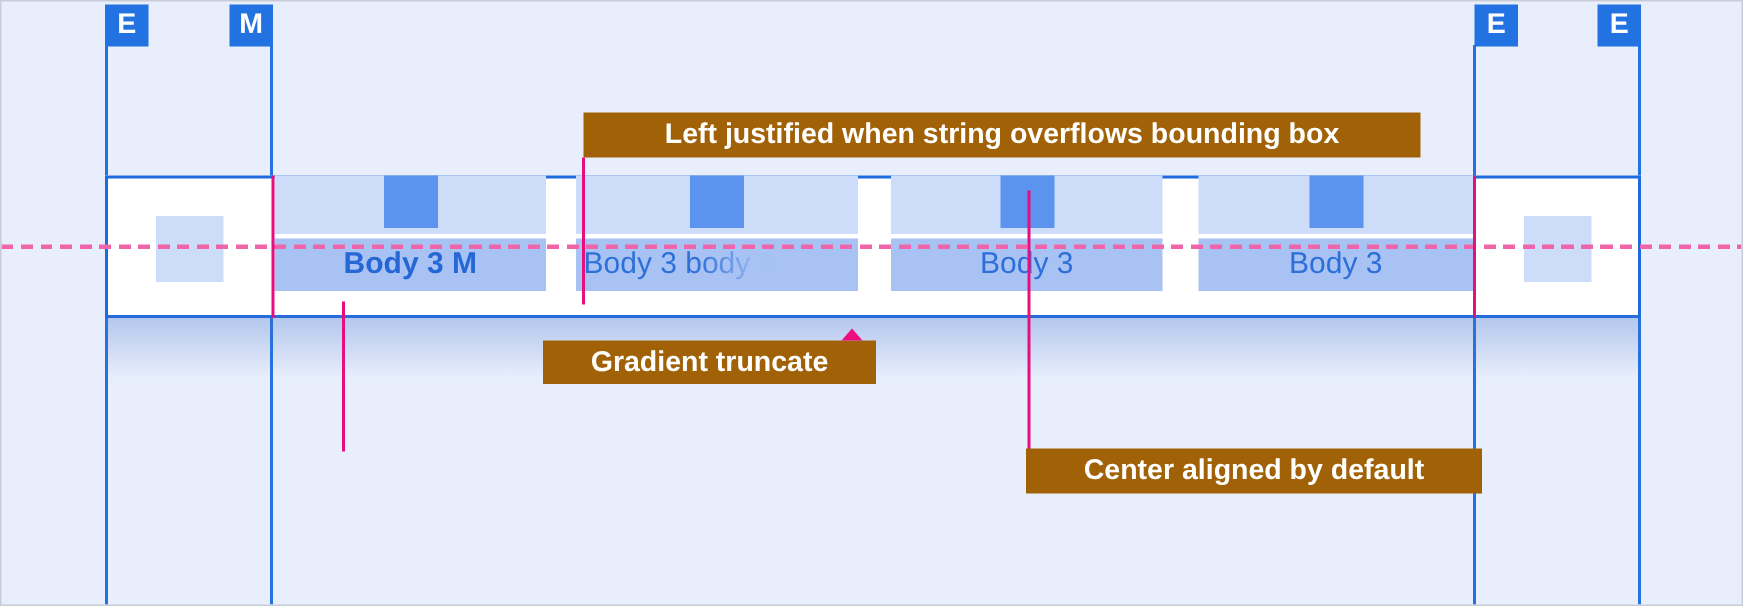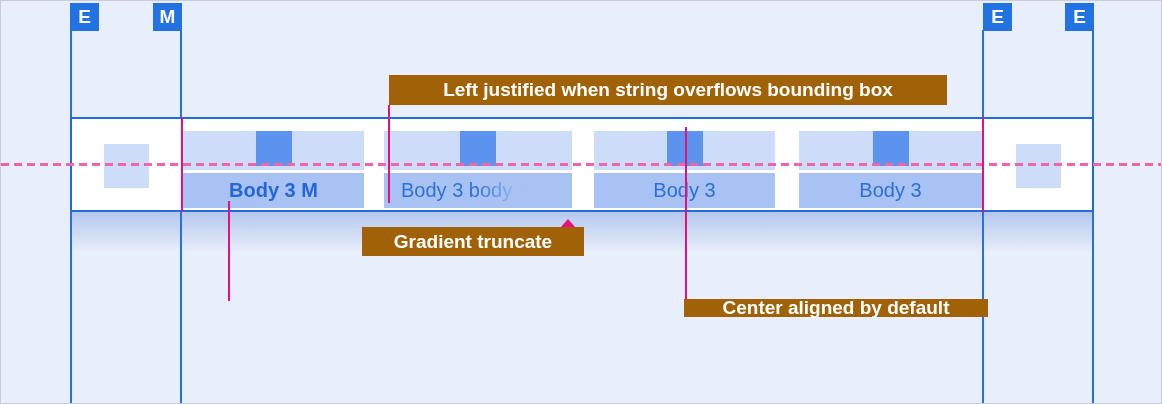--- a/index.html
+++ b/index.html
@@ -31,41 +31,41 @@
   }
   .bar::after {
     content:""; position:absolute; left:-2px; right:-2px; top:100%; height:42px;
     background:linear-gradient(180deg, rgba(60,110,205,0.32), rgba(60,110,205,0));
   }
   
   .sq { position:absolute; top:143px; width:45px; height:44px; background:#CDDCF8; z-index:3; }
   .sq.left  { left:103px; }
   .sq.right { left:1015px; }
   
-  .tab { position:absolute; top:130px; height:77px; z-index:3; }
+  .tab { position:absolute; top:116px; height:77px; z-index:3; }
   .tab.t1 { left:182px; width:181px; }
   .tab.t2 { left:383px; width:188px; }
   .tab.t3 { left:593px; width:181px; }
   .tab.t4 { left:798px; width:183px; }
   .band-top { position:absolute; left:0; top:0; width:100%; height:39px; background:#CDDCF8; }
   .tab-icon {
     position:absolute; top:0; left:50%; margin-left:-18px;
     width:36px; height:35px; background:#5B93EE; z-index:5;
   }
   .band-bottom {
     position:absolute; left:0; top:42px; width:100%; height:35px; background:#A9C2F4;
     display:flex; align-items:center; justify-content:center;
     font-size:20px; color:#2C6FD9; overflow:hidden; white-space:nowrap;
   }
   .tab.t1 .band-bottom { font-weight:bold; color:#2667D6; }
   .tab.t2 .band-bottom { justify-content:flex-start; padding-left:5px; }
   .fade-text {
     background:linear-gradient(90deg, #2C6FD9 0%, #2C6FD9 52%, rgba(160,192,244,0.55) 82%, rgba(190,210,248,0.12) 100%);
     -webkit-background-clip:text; background-clip:text;
-    -webkit-text-fill-color:transparent; color:transparent;margin-left:12px;
+    -webkit-text-fill-color:transparent; color:transparent;
   }
   
   .dashline {
     position:absolute; left:0; top:162px; width:100%; height:3px; z-index:4;
     background:repeating-linear-gradient(90deg, #F065AA 0 8px, transparent 8px 13px);
   }
   
   .pline { position:absolute; width:2px; background:#E50F7D; z-index:6; }
   .pline.bound-left  { left:180px; top:116px; height:95px; }
   .pline.bound-right { left:981px; top:116px; height:95px; }
@@ -73,21 +73,21 @@
   .pline.c-active    { left:227px; top:200px; height:100px; }
   .pline.c-center    { left:684px; top:126px; height:173px; }
   
   .callout {
     position:absolute; background:#a16207; color:#fff; font-weight:bold; font-size:19px;
     display:flex; align-items:center; justify-content:center; z-index:7; white-space:nowrap;
   }
   .callout.overflow { left:388px; top:74px;  width:558px; height:30px; }
   .callout.gradient { left:361px; top:226px; width:222px; height:29px; }
   .callout.active   { left:227px; top:299px; width:407px; height:30px; }
-  .callout.center   { left:683px; top:298px; width:304px; height:18px; }
+  .callout.center   { left:683px; top:298px; width:304px; height:30px; }
   .callout .arrow-up {
     position:absolute; top:-8px; left:199px; width:0; height:0;
     border-left:7px solid transparent; border-right:7px solid transparent;
     border-bottom:8px solid #EC0E7E;
   }
 </style>
 </head>
 <body>
 
 <div class="page">

